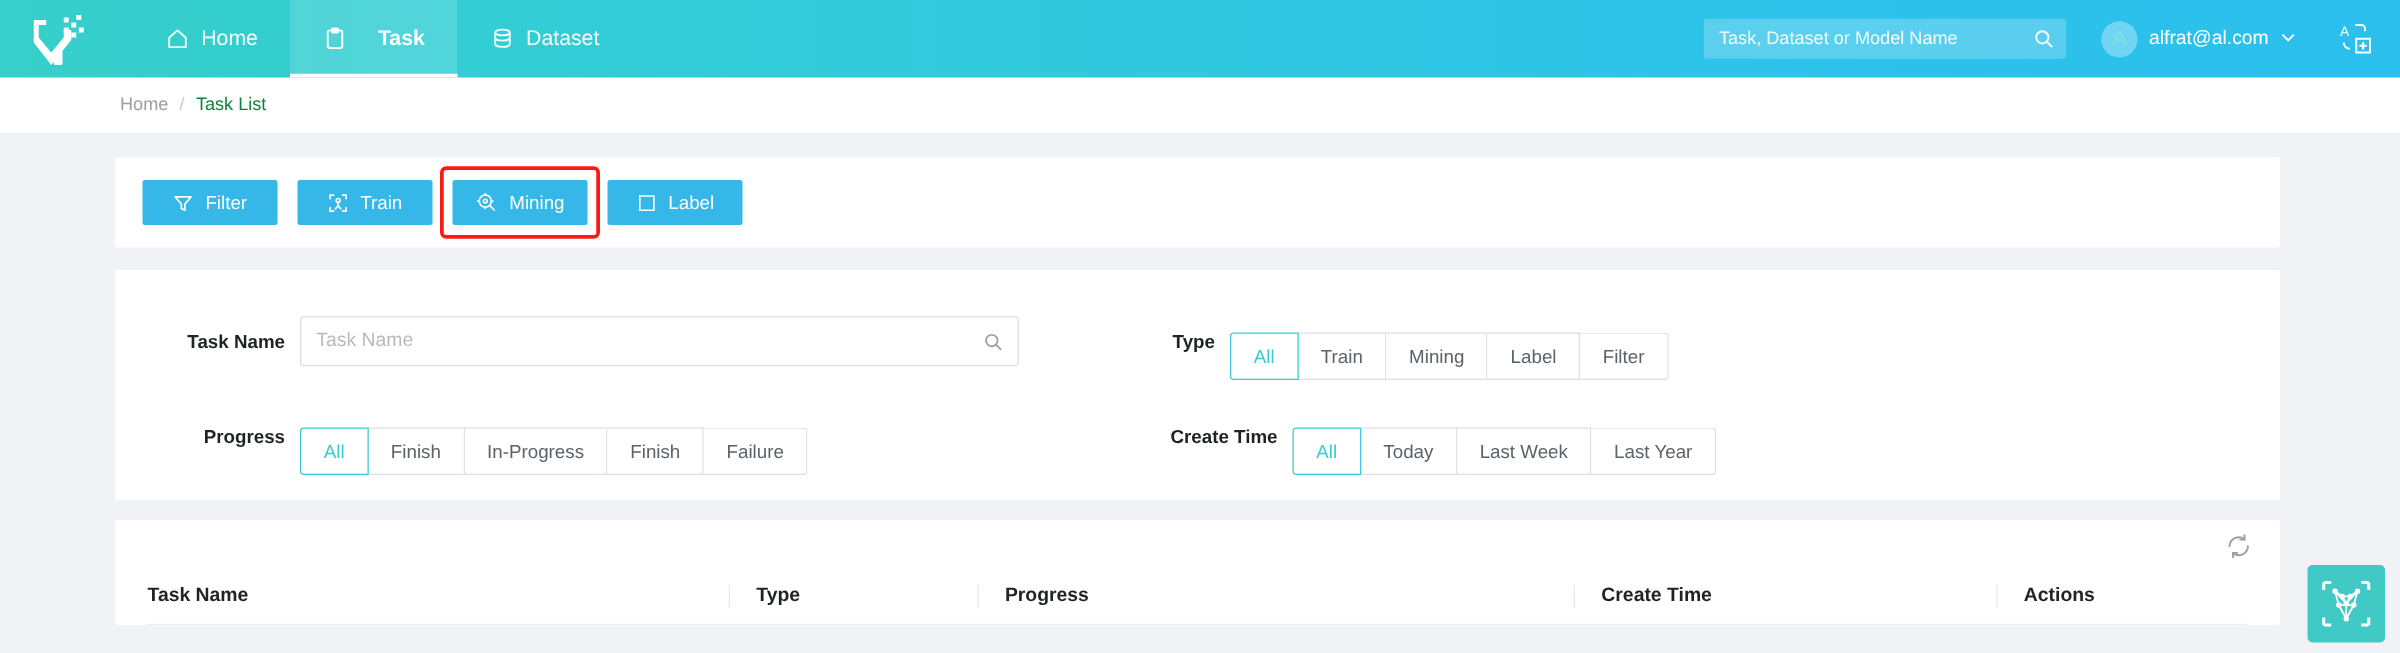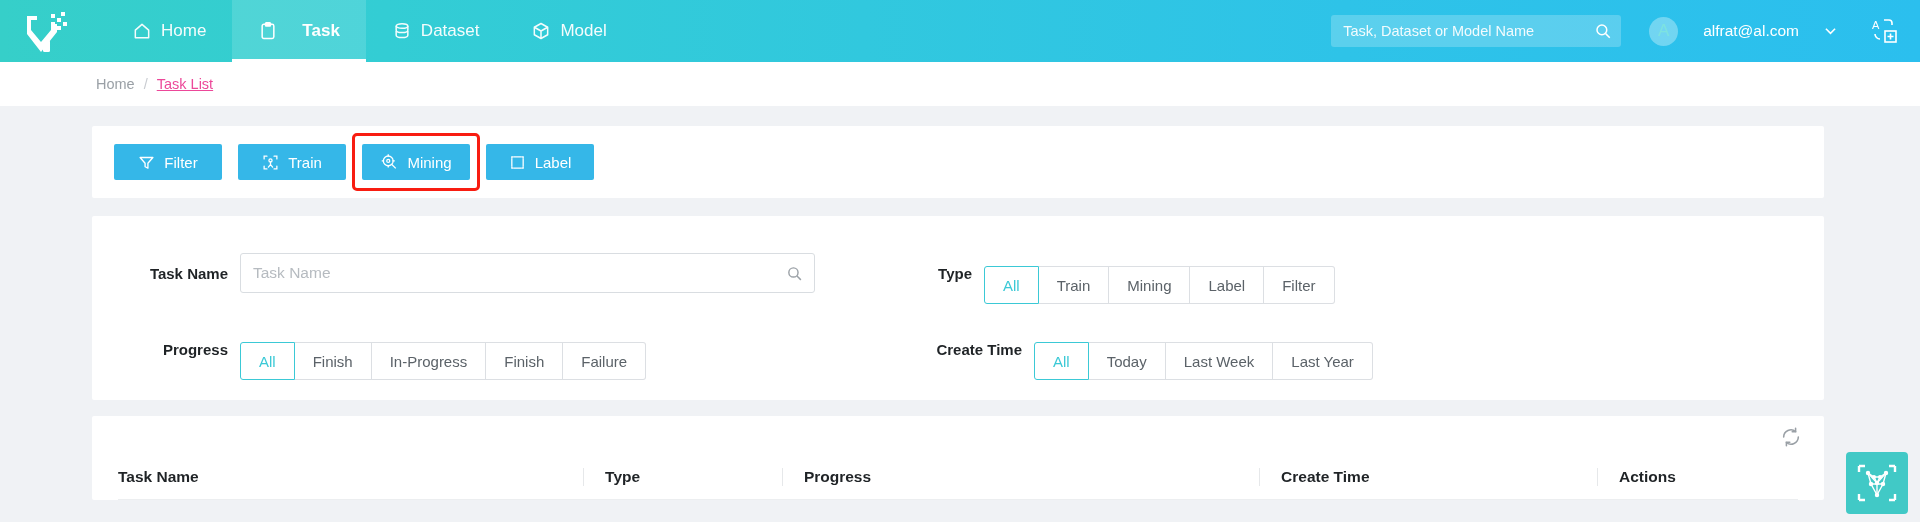--- a/index.html
+++ b/index.html
@@ -60,41 +60,41 @@
   .search-wrap input {
     flex: 1; height: 100%;
     background: transparent; border: 0; outline: 0;
     color: #fff; font-size: 14.5px;
     padding: 0 22px 0 12px;
     font-family: "Liberation Sans", sans-serif;
   }
   .search-wrap input::placeholder { color: rgba(255,255,255,.92); }
   .search-ico { position: absolute; right: 9px; top: 7px; width: 18px; height: 18px; }
 
-  .user-chip { display: flex; align-items: center; gap: 25px; cursor: pointer; margin-right: 36px; }
+  .user-chip { display: flex; align-items: center; gap: 9px; cursor: pointer; margin-right: 36px; }
   .avatar {
     width: 29px; height: 29px; border-radius: 50%;
     background: rgba(255,255,255,.33);
     color: #7de3e0; font-size: 17px;
     display: flex; align-items: center; justify-content: center;
   }
   .user-name { font-size: 15.5px; color: #fff; }
   .caret { font-size: 11px; color: #fff; margin-left: 1px; }
   .lang-btn { width: 26px; height: 26px; cursor: pointer; }
 
   
   .crumbbar {
     height: 44px; background: #fff;
     display: flex; align-items: center;
     padding-left: 96px;
     font-size: 14.5px;
   }
   .crumb-link { color: #9aa0a6; cursor: pointer; }
   .crumb-sep { color: #c9ccd1; margin: 0 9px; }
-  .crumb-cur { color: #ec4899; text-decoration: underline; }
+  .crumb-cur { color: #15803d; }
 
   
   .page { padding: 20px 96px 0 92px; }
 
   .card {
     background: #fff;
     border-radius: 2px;
   }
   .toolbar-card {
     height: 72px;
@@ -260,29 +260,20 @@
       <span class="nav-icon">
         <svg width="20" height="20" viewBox="0 0 24 24" fill="none" stroke="#fff" stroke-width="1.8">
           <ellipse cx="12" cy="6" rx="7" ry="2.8"></ellipse>
           <path d="M5 6 v5 c0 1.6 3.1 2.8 7 2.8 s7 -1.2 7 -2.8 V6"></path>
           <path d="M5 12 v5 c0 1.6 3.1 2.8 7 2.8 s7 -1.2 7 -2.8 V12"></path>
         </svg>
       </span>
       <span>Dataset</span>
     </div>
 
-    <div class="nav-item">
-      <span class="nav-icon">
-        <svg width="20" height="20" viewBox="0 0 24 24" fill="none" stroke="#fff" stroke-width="1.8" stroke-linejoin="round">
-          <path d="M12 3 L20 7.5 V16.5 L12 21 L4 16.5 V7.5 Z"></path>
-          <path d="M4 7.5 L12 12 L20 7.5 M12 12 V21"></path>
-        </svg>
-      </span>
-      <span>Model</span>
-    </div>
 
   </div>
 
   <div class="nav-right">
 
     <div class="search-wrap">
       <input type="text" placeholder="Task, Dataset or Model Name" style="">
       <span class="search-ico">
         <svg width="18" height="18" viewBox="0 0 24 24" fill="none" stroke="#ffffff" stroke-width="2">
           <circle cx="10.5" cy="10.5" r="6.5"></circle>

